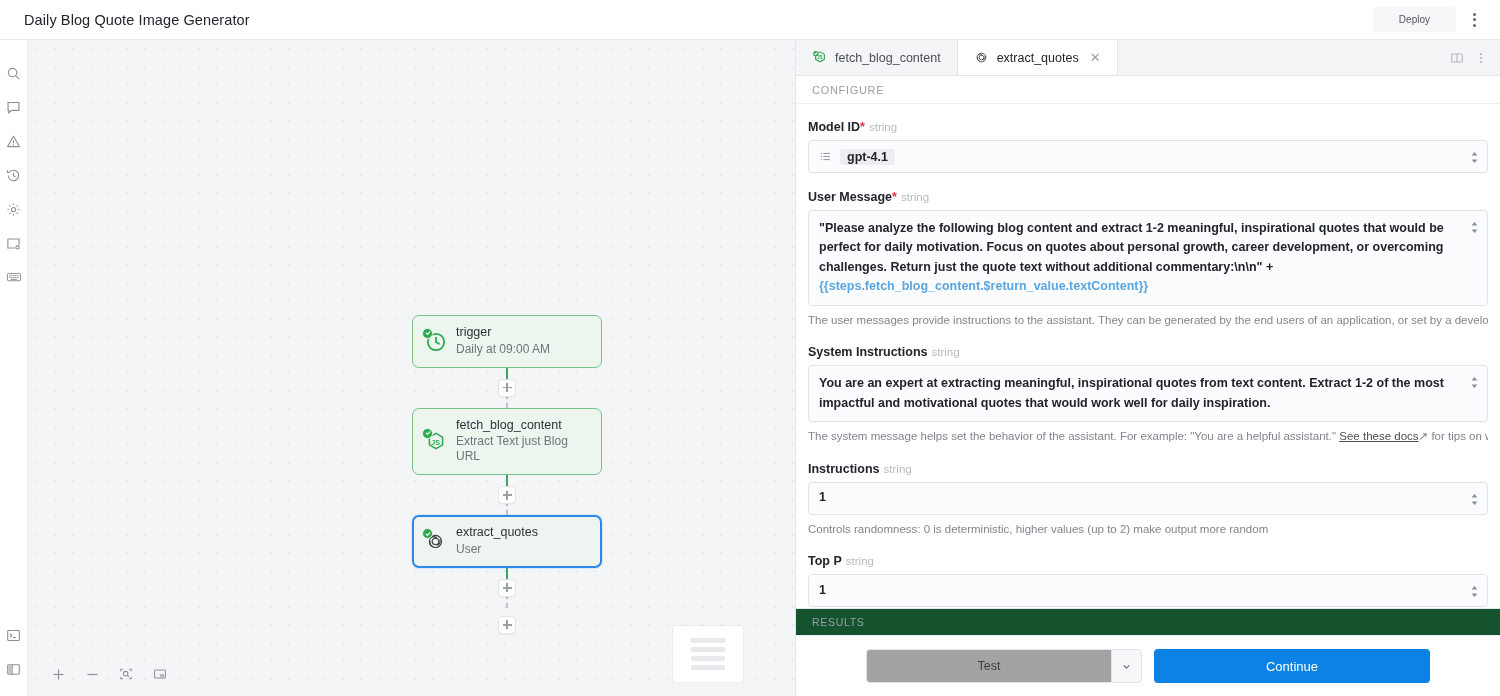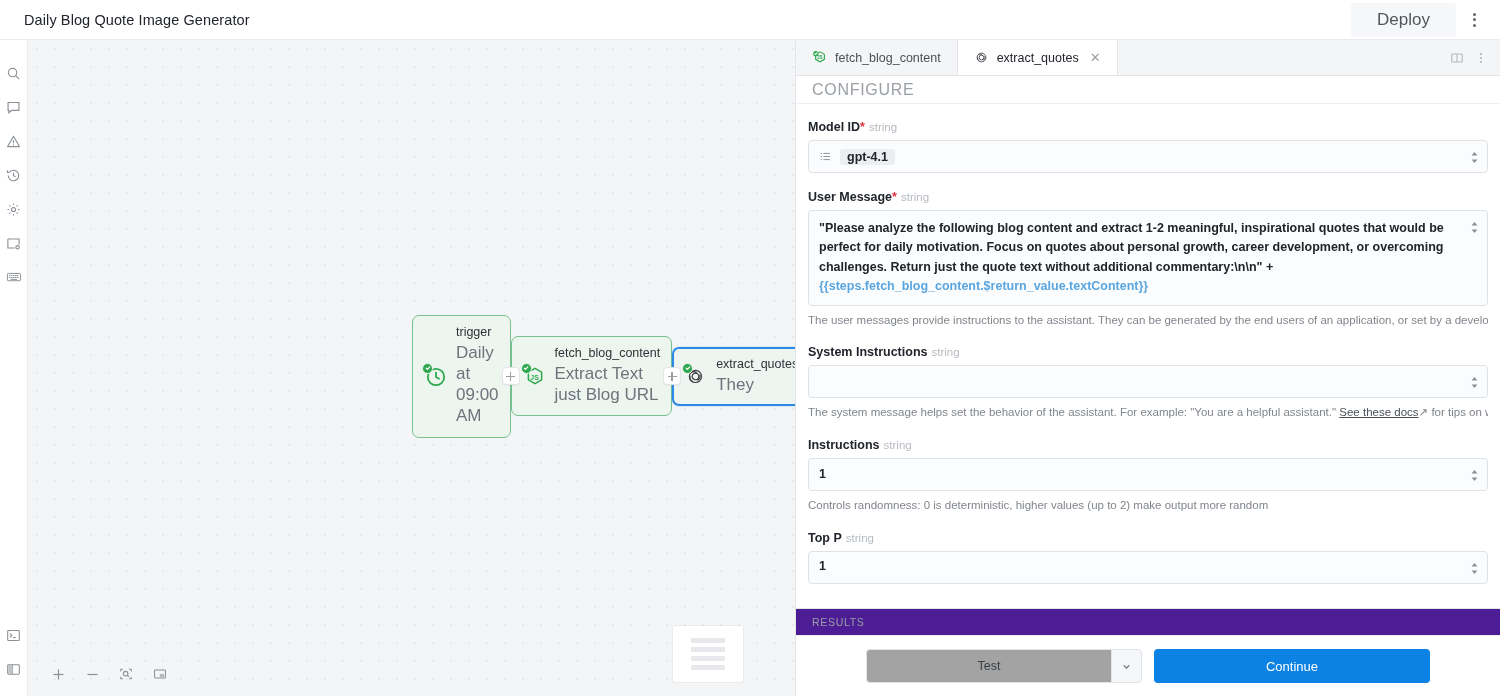--- a/index.html
+++ b/index.html
@@ -17,21 +17,21 @@
     height: 40px; min-height: 40px;
     background: #ffffff;
     border-bottom: 1px solid #e8eaed;
     display: flex; align-items: center;
     padding: 0 12px 0 24px;
   }
   .app-title { font-size: 14.5px; color: #21252b; letter-spacing: .1px; }
   .topbar-right { margin-left: auto; display: flex; align-items: center; gap: 4px; }
   .deploy-btn {
     background: #f6f7f9; border: none; border-radius: 4px;
-    padding: 7px 26px; font-size: 17px; color: #51565d;
+    padding: 7px 26px; font-size: 10px; color: #51565d;
     font-family: "Liberation Sans", sans-serif; cursor: pointer;
   }
   .kebab {
     width: 28px; height: 28px; display: flex; flex-direction: column;
     align-items: center; justify-content: center; gap: 2.5px; cursor: pointer;
     border-radius: 4px;
   }
   .kebab i { width: 3px; height: 3px; border-radius: 50%; background: #5f656d; display: block; }
 
   
@@ -56,38 +56,38 @@
   
   .canvas-wrap { flex: 1; position: relative; background: #f4f5f7; overflow: hidden; }
   .canvas-dots {
     position: absolute; inset: 0;
     background-image: radial-gradient(circle, #dfe1e5 1px, transparent 1px);
     background-size: 18px 18px;
     opacity: .55;
   }
   .flow {
     position: absolute; left: 384px; top: 275px; width: 190px;
-    display: flex; flex-direction: row; align-items: center;
+    display: flex; flex-direction: column; align-items: center;
   }
   .node {
     width: 190px; border-radius: 7px;
     background: #edf5ef; border: 1px solid #76c18d;
     padding: 9px 11px 10px 11px;
     display: flex; align-items: center; gap: 10px;
     cursor: pointer; position: relative; z-index: 2;
   }
   .node.selected {
     border: 2px solid #2b8ae8; background: #eef4f0;
     box-shadow: 0 0 0 1px rgba(43,138,232,.12);
     padding: 8px 10px 9px 10px;
   }
   .node-icon { width: 22px; height: 22px; position: relative; flex-shrink: 0; }
   .node-text { display: flex; flex-direction: column; gap: 1px; min-width: 0; }
   .node-title { font-size: 12.5px; color: #2c3338; line-height: 1.25; }
-  .node-sub { font-size: 17px; color: #6d747c; line-height: 1.25; }
+  .node-sub { font-size: 12px; color: #6d747c; line-height: 1.25; }
 
   .connector { position: relative; width: 1px; height: 40px; display: flex; justify-content: center; }
   .connector .line-solid {
     position: absolute; top: 0; left: 50%; transform: translateX(-50%);
     width: 2px; height: 16px; background: #3fa35f;
   }
   .connector .line-dash {
     position: absolute; bottom: 0; left: 50%; transform: translateX(-50%);
     width: 0; height: 14px; border-left: 2px dashed #bfc3c8;
   }
@@ -144,21 +144,21 @@
   }
   .tab.active { background: #ffffff; color: #21252b; }
   .tab-icon { width: 16px; height: 16px; position: relative; flex-shrink: 0; }
   .tab-close { font-size: 13px; color: #9aa0a6; margin-left: 4px; line-height: 1; cursor: pointer; }
   .tabbar-fill { flex: 1; border-right: 1px solid transparent; }
   .tabbar-actions { display: flex; align-items: center; gap: 2px; padding-right: 8px; }
   .tb-icon { width: 22px; height: 22px; display: flex; align-items: center; justify-content: center; color: #b2b7bd; cursor: pointer; }
 
   .section-head {
     height: 28px; min-height: 28px; display: flex; align-items: center;
-    padding: 0 16px; font-size: 16px; letter-spacing: .7px;
+    padding: 0 16px; font-size: 11px; letter-spacing: .7px;
     color: #9aa0a6; border-bottom: 1px solid #eceef1; background: #fff;
   }
 
   .form {
     flex: 1; overflow: hidden; padding: 16px 12px 0 12px;
     position: relative;
   }
   .field { margin-bottom: 17px; }
   .field-label { font-size: 12.5px; color: #21252b; font-weight: bold; margin-bottom: 6px; }
   .req { color: #e0323c; font-weight: bold; }
@@ -185,21 +185,21 @@
   .ref { color: #5aa6e0; font-weight: bold; }
   .helper {
     margin-top: 6px; font-size: 11.5px; color: #80868d; line-height: 1.45;
     white-space: nowrap; overflow: hidden;
   }
   .helper .docs { color: #4a5056; text-decoration: underline; }
 
   .results-bar {
     height: 28px; min-height: 28px; display: flex; align-items: center;
     padding: 0 16px; font-size: 10.5px; letter-spacing: .7px; color: #9aa0a6;
-    border-top: 1px solid #e3e5e9; border-bottom: 1px solid #eceef1; background: #4c1d95;
+    border-top: 1px solid #e3e5e9; border-bottom: 1px solid #eceef1; background: #14532d;
   }
   .footer {
     height: 60px; min-height: 60px; display: flex; align-items: center;
     gap: 12px; padding: 0 70px;
     background: #fff;
   }
   .test-group { display: flex; flex: 1; max-width: 277px; }
   .test-btn {
     flex: 1; background: #a3a3a3; border: 1px solid #e0e3e7;
     border-right: none; border-radius: 4px 0 0 4px;
@@ -370,21 +370,21 @@
               </g>
             </svg>
             <span class="badge-check">
               <svg viewBox="0 0 10 10">
                   <path d="M2 5.2 4 7.2 8 3" fill="none" stroke="#fff" stroke-width="2" stroke-linecap="round" stroke-linejoin="round"></path>
                 </svg>
             </span>
           </div>
           <div class="node-text">
             <div class="node-title">extract_quotes</div>
-            <div class="node-sub">They</div>
+            <div class="node-sub">User</div>
           </div>
         </div>
 
         <div class="connector">
           <div class="line-solid"></div>
             <div class="line-dash"></div>
           <div class="plus-btn"></div>
         </div>
 
 
@@ -521,20 +521,21 @@
             <span>The user messages provide instructions to the assistant. They can be generated by the end users of an application, or set by a develop...</span>
             
           </div>
         </div>
 
         <div class="field">
           <div class="field-label">
             <span>System Instructions</span><span class="type">string</span>
           </div>
           <div class="input multiline">
+            <div class="val">You are an expert at extracting meaningful, inspirational quotes from text content. Extract 1-2 of the most impactful and motivational quotes that would work well for daily inspiration.</div>
             <span class="spin">
               <svg width="9" height="13" viewBox="0 0 9 13" fill="currentColor">
                 <path d="M4.5 1 7.4 4.6H1.6z"></path>
                   <path d="M4.5 12 1.6 8.4h5.8z"></path>
               </svg>
             </span>
           </div>
           <div class="helper">
             <span>The system message helps set the behavior of the assistant. For example: "You are a helpful assistant."</span>
             <span class="docs">See these docs</span><span>↗</span>

